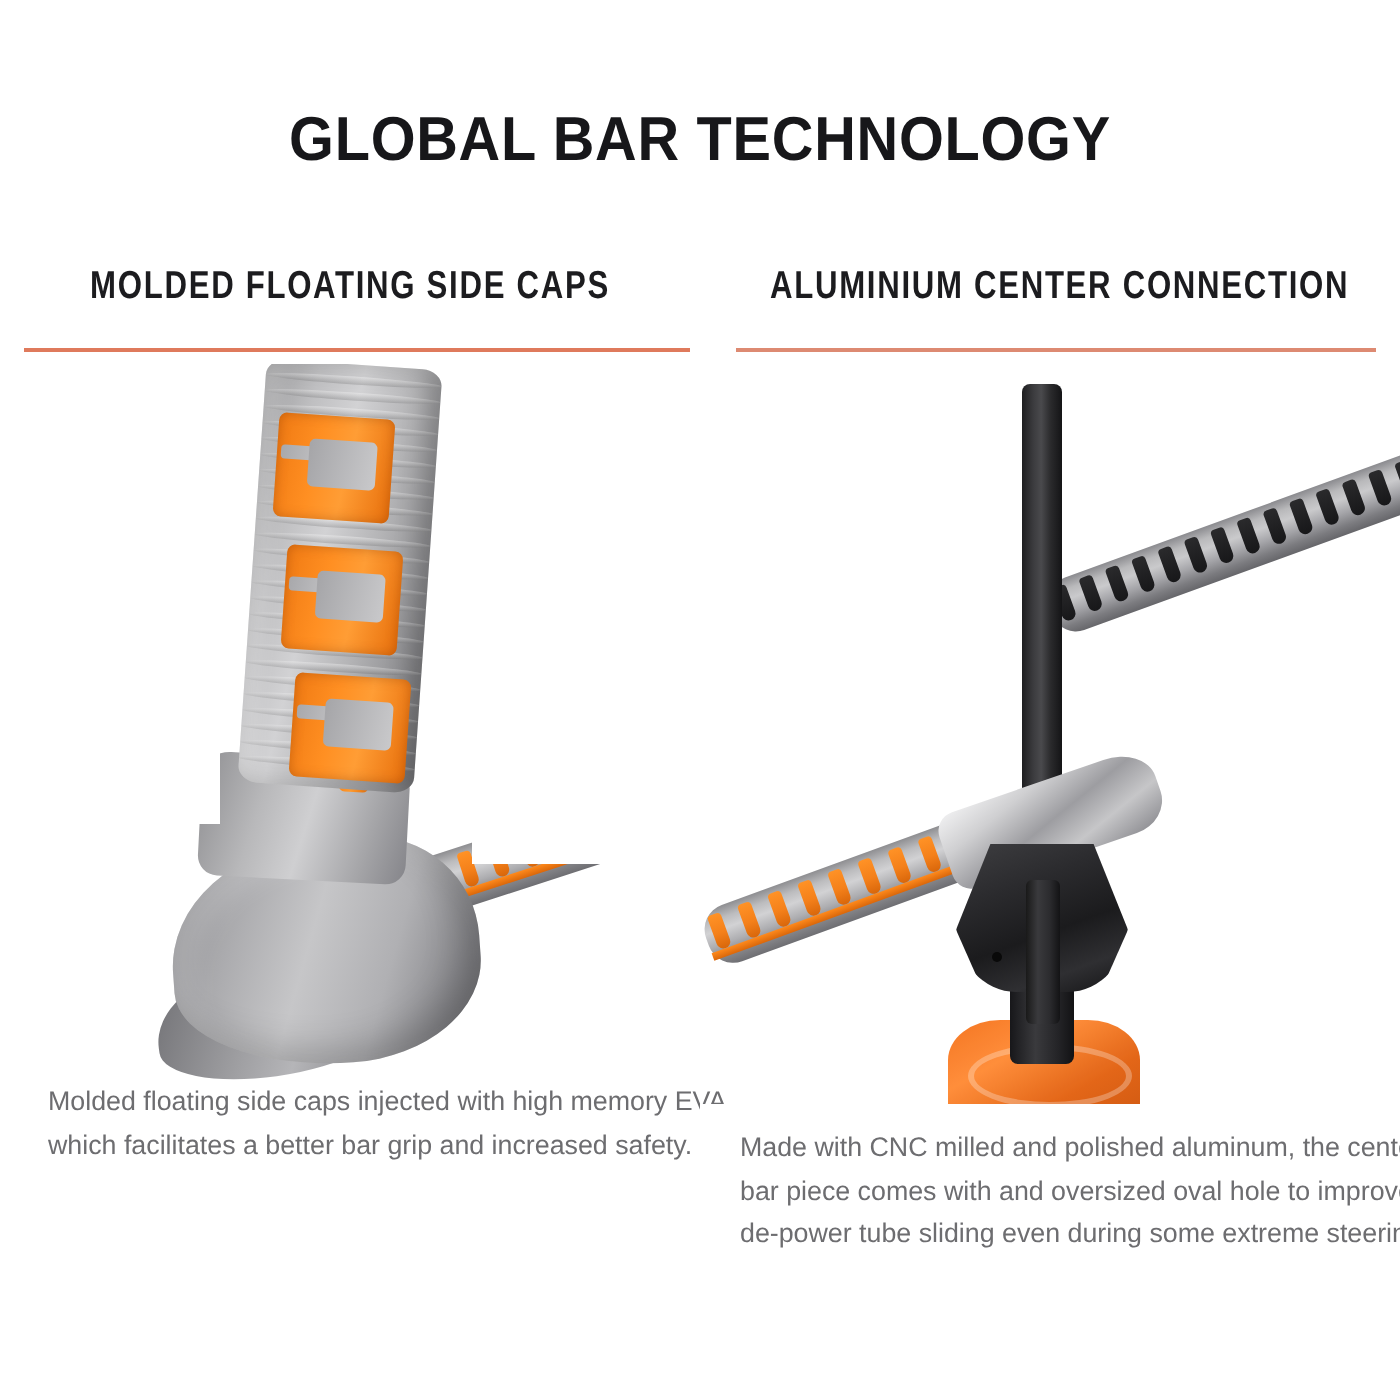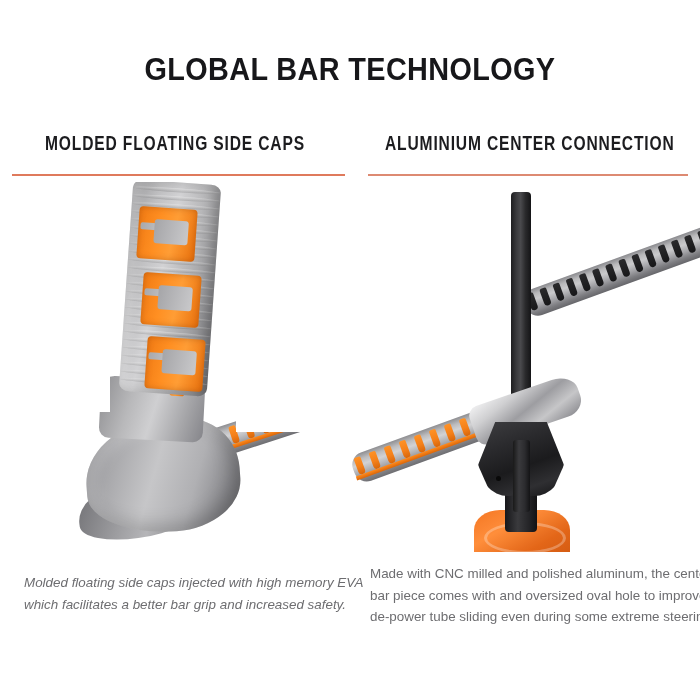--- a/index.html
+++ b/index.html
@@ -49,21 +49,21 @@
   .panel-right .divider{left:18px;right:12px;background:#dd8a72;}
 
   
   .caption{
     position:absolute;left:0;width:100%;
     font-family:"Liberation Sans", sans-serif;
     font-size:13.4px;
     line-height:21.5px;
     color:#6d6d70;
   }
-  .panel-left .caption{top:452px;padding:0 38px 0 24px;font-style:italic;}
+  .panel-left .caption{top:420px;padding:0 38px 0 24px;}
   .panel-right .caption{top:443px;padding:0 18px 0 20px;}
 
   
   .stage{position:absolute;top:62px;left:0;width:350px;height:390px;overflow:hidden;}
 
   
   .grip-col{position:absolute;left:112px;top:0px;width:120px;height:230px;}
   .grip-body{
     position:absolute;left:14px;top:0;width:88px;height:212px;
     background:linear-gradient(100deg,#9a9a9c 0%,#bfbfc1 22%,#d2d2d4 40%,#b4b4b6 62%,#89898c 88%,#747477 100%);

